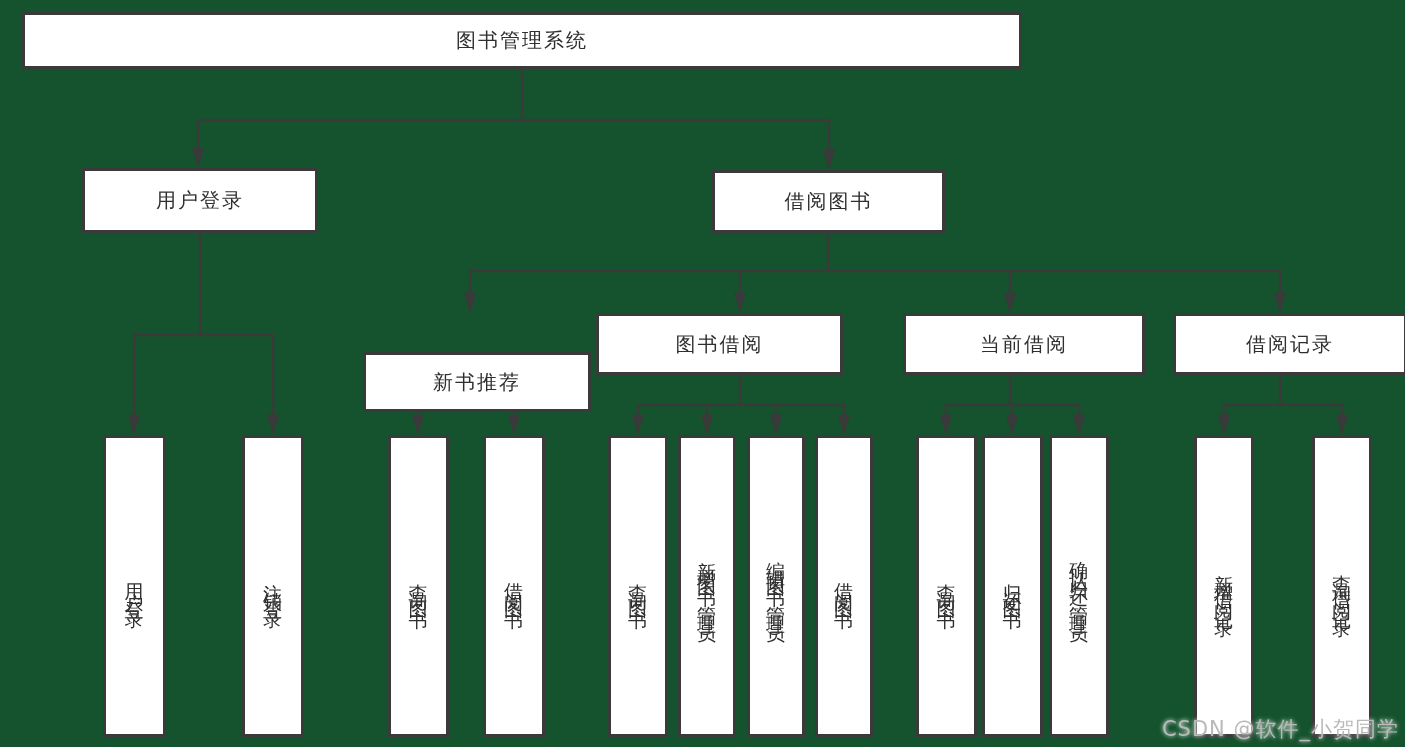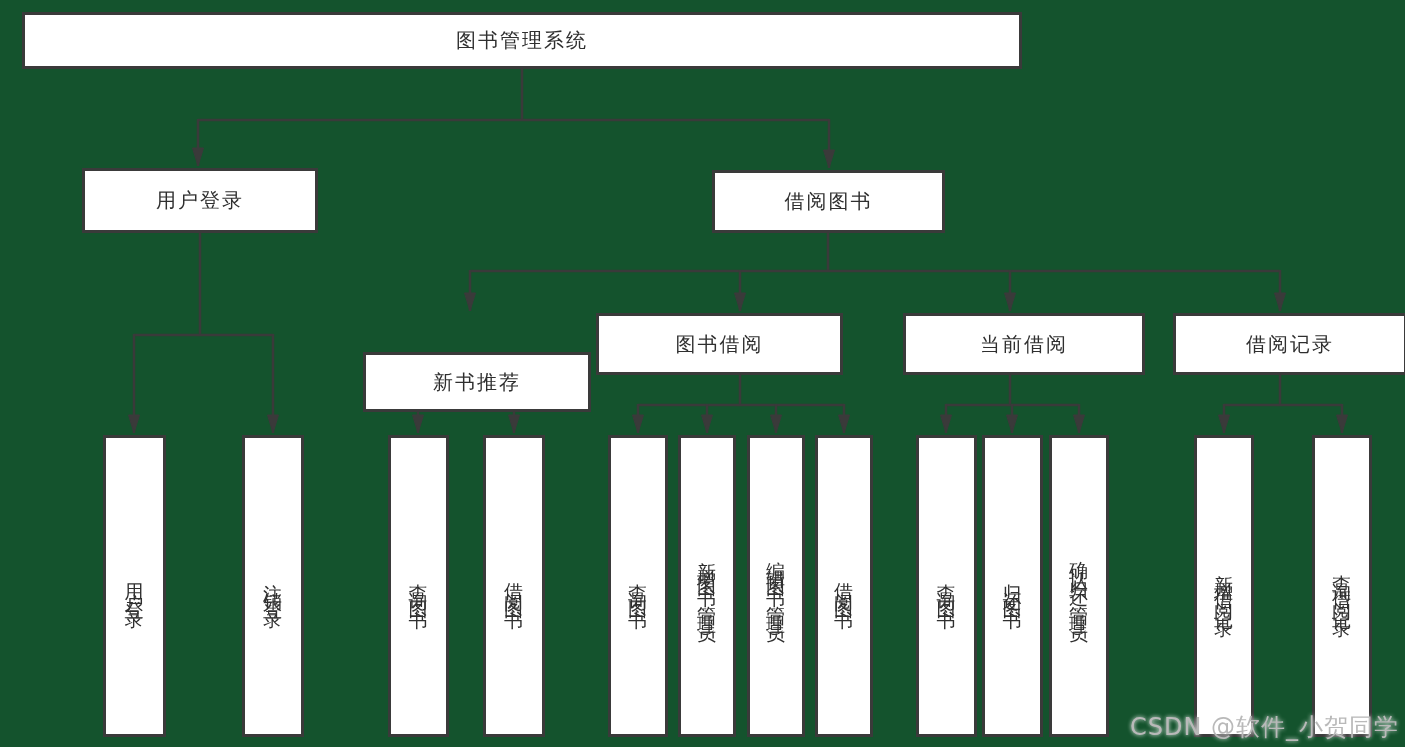--- a/index.html
+++ b/index.html
@@ -43,21 +43,21 @@
     font-size: 19px;
     color: #2f2f2f;
     letter-spacing: 9px;
     line-height: 1;
     z-index: 2;
   }
   #watermark {
     position: absolute;
     right: 6px;
     bottom: 4px;
-    font-size: 24px;
+    font-size: 21px;
     color: #b9b9b9;
     letter-spacing: 1px;
     z-index: 6;
     text-shadow: 0 0 4px #ffffff;
   }
 </style>
 </head>
 <body>
 
 <div id="stage">

